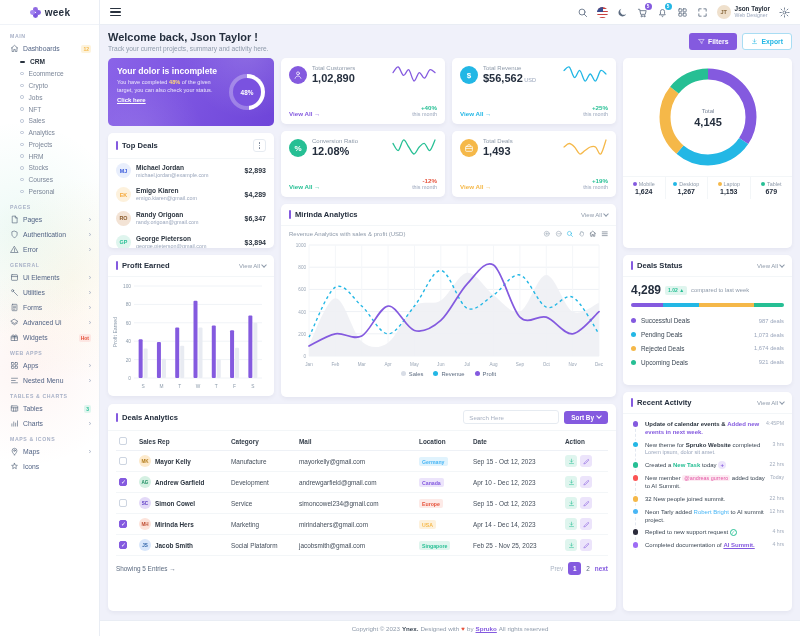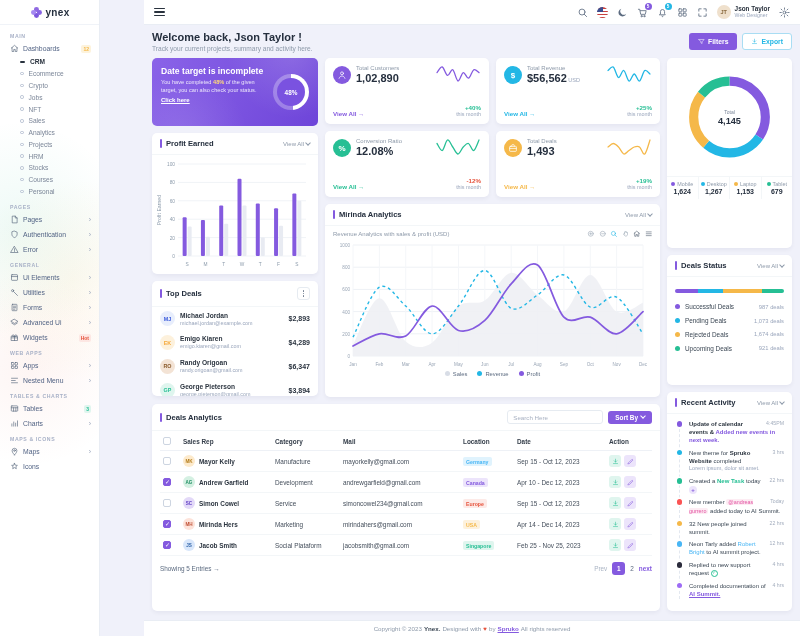--- a/index.html
+++ b/index.html
@@ -25,21 +25,21 @@
   .nav-badge.warning { background:#fdf3dc; color:#f5b849; }
   .nav-badge.danger  { background:#fde7e3; color:#e6533c; }
   .nav-badge.success { background:#dff5ee; color:#26bf94; }
   .nav-children { padding:0 0 2px 0; }
   .nav-child { display:flex; align-items:center; gap:5px; padding:2.4px 8px 2.4px 20px; color:#7b8698; font-size:6.6px; cursor:pointer; }
   .nav-child .bullet { width:3.5px; height:3.5px; border:1px solid #b6c0d2; border-radius:50%; }
   .nav-child.active { color:#29323e; font-weight:bold; }
   .nav-child.active .bullet { width:5px; height:1.5px; border:none; border-radius:1px; background:#29323e; }
 
   
-  #main { flex:1; display:flex; flex-direction:column; min-width:0;margin-left:44px; }
+  #main { flex:1; display:flex; flex-direction:column; min-width:0; }
   #topbar { height:25px; background:#fff; border-bottom:1px solid #e9edf4; display:flex; align-items:center; justify-content:space-between; padding:0 10px; }
   .hamburger { width:11px; cursor:pointer; }
   .hamburger i { display:block; height:1.6px; background:#29323e; margin:1.8px 0; border-radius:1px; }
   .topbar-right { display:flex; align-items:center; gap:9px; }
   .tb-icon { position:relative; color:#5c6b80; cursor:pointer; display:flex; align-items:center; }
   .tb-badge { position:absolute; top:-4px; right:-4px; min-width:7px; height:7px; border-radius:4px; color:#fff; font-size:4.6px; font-weight:bold; display:flex; align-items:center; justify-content:center; padding:0 1px; }
   .flag { width:11px; height:11px; border-radius:50%; overflow:hidden; position:relative;
     background:linear-gradient(to bottom,#c8413f 0 18%,#fff 18% 32%,#c8413f 32% 46%,#fff 46% 60%,#c8413f 60% 74%,#fff 74% 88%,#c8413f 88%); }
   .flag::after { content:""; position:absolute; left:0; top:0; width:55%; height:50%; background:#3c4d8f; }
   .user-chip { display:flex; align-items:center; gap:4px; cursor:pointer; }
@@ -195,21 +195,21 @@
 <aside id="sidebar">
   <div class="logo-row">
     <span class="logo-mark">
       <svg width="13" height="13" viewBox="0 0 24 24">
         <circle cx="12" cy="6.5" r="4.6" fill="#845adf" opacity=".9"></circle>
         <circle cx="12" cy="17.5" r="4.6" fill="#6e45d9" opacity=".9"></circle>
         <circle cx="6.5" cy="12" r="4.6" fill="#9b7bf0" opacity=".9"></circle>
         <circle cx="17.5" cy="12" r="4.6" fill="#7a52e0" opacity=".9"></circle>
       </svg>
     </span>
-    <span class="logo-text">ynex</span>
+    <span class="logo-text">week</span>
   </div>
   <nav id="sidebar-menu">
       <div class="nav-caption">MAIN</div>
       <div class="nav-item">
         <span>
           <svg width="9" height="9" viewBox="0 0 24 24" fill="none" stroke="#5c6b80" stroke-width="1.8" stroke-linecap="round" stroke-linejoin="round">
             <path d="M3.5 11L12 3.5 20.5 11"></path>
             <path d="M5.5 9.5V20H10v-5.5h4V20h4.5V9.5"></path>
           </svg>
         </span>
@@ -504,26 +504,74 @@
           <span>Export</span>
         </button>
       </div>
     </div>
 
     <div class="grid">
       <div class="main-col">
         <div class="top-grid">
           <div class="colA">
             <div class="banner">
-              <div class="banner-title">Date target is incomplete</div>
+              <div class="banner-title">Your dolor is incomplete</div>
               <div class="banner-body"><span>You have completed </span><b>48%</b><span> of the given target, you can also check your status.</span></div>
               <span class="banner-link">Click here</span>
               <div class="ring">
                 <div class="ring-inner">48%</div>
               </div>
+            </div>
+
+            <div class="card" style="height:115px">
+              <div class="card-header">
+                <span class="card-title">
+                    <span class="accent"></span>
+                    <span>Top Deals</span>
+                  </span>
+                <span class="opt-btn">
+                    <i></i>
+                    <i></i>
+                    <i></i>
+                  </span>
+              </div>
+              <div id="topdeals-list">
+                  <div class="deal-row">
+                    <span class="avatar" style="background: rgb(232, 238, 252); color: rgb(59, 91, 219);">MJ</span>
+                    <div class="deal-meta">
+                      <div class="deal-name">Michael Jordan</div>
+                      <div class="deal-mail">michael.jordan@example.com</div>
+                    </div>
+                    <span class="deal-amt">$2,893</span>
+                  </div>
+                  <div class="deal-row">
+                    <span class="avatar" style="background: rgb(253, 241, 220); color: rgb(245, 169, 59);">EK</span>
+                    <div class="deal-meta">
+                      <div class="deal-name">Emigo Kiaren</div>
+                      <div class="deal-mail">emigo.kiaren@gmail.com</div>
+                    </div>
+                    <span class="deal-amt">$4,289</span>
+                  </div>
+                  <div class="deal-row">
+                    <span class="avatar" style="background: rgb(243, 227, 213); color: rgb(138, 90, 43);">RO</span>
+                    <div class="deal-meta">
+                      <div class="deal-name">Randy Origoan</div>
+                      <div class="deal-mail">randy.origoan@gmail.com</div>
+                    </div>
+                    <span class="deal-amt">$6,347</span>
+                  </div>
+                  <div class="deal-row">
+                    <span class="avatar" style="background: rgb(223, 245, 238); color: rgb(38, 191, 148);">GP</span>
+                    <div class="deal-meta">
+                      <div class="deal-name">George Pieterson</div>
+                      <div class="deal-mail">george.pieterson@gmail.com</div>
+                    </div>
+                    <span class="deal-amt">$3,894</span>
+                  </div>
+                </div>
             </div>
 
             <div class="card" style="height:141px">
               <div class="card-header">
                 <span class="card-title">
                     <span class="accent"></span>
                     <span>Profit Earned</span>
                   </span>
                 <span class="view-all">
                     <span>View All</span>
@@ -560,68 +608,20 @@
                     <rect x="101.78571428571428" y="45.56" width="4" height="52.44" rx="1" fill="#845adf"></rect>
                     <rect x="106.78571428571428" y="79.6" width="4" height="18.400000000000002" rx="1" fill="#e8ebf2"></rect>
                     <text x="106.28571428571428" y="108" font-size="4.8" fill="#8c9bab" text-anchor="middle">T</text>
                     <rect x="120.07142857142856" y="50.16" width="4" height="47.84" rx="1" fill="#845adf"></rect>
                     <rect x="125.07142857142856" y="67.64" width="4" height="30.360000000000003" rx="1" fill="#e8ebf2"></rect>
                     <text x="124.57142857142856" y="108" font-size="4.8" fill="#8c9bab" text-anchor="middle">F</text>
                     <rect x="138.35714285714286" y="35.44" width="4" height="62.56" rx="1" fill="#845adf"></rect>
                     <rect x="143.35714285714286" y="42.800000000000004" width="4" height="55.199999999999996" rx="1" fill="#e8ebf2"></rect>
                     <text x="142.85714285714286" y="108" font-size="4.8" fill="#8c9bab" text-anchor="middle">S</text>
                   </svg>
-                </div>
-            </div>
-
-            <div class="card" style="height:115px">
-              <div class="card-header">
-                <span class="card-title">
-                    <span class="accent"></span>
-                    <span>Top Deals</span>
-                  </span>
-                <span class="opt-btn">
-                    <i></i>
-                    <i></i>
-                    <i></i>
-                  </span>
-              </div>
-              <div id="topdeals-list">
-                  <div class="deal-row">
-                    <span class="avatar" style="background: rgb(232, 238, 252); color: rgb(59, 91, 219);">MJ</span>
-                    <div class="deal-meta">
-                      <div class="deal-name">Michael Jordan</div>
-                      <div class="deal-mail">michael.jordan@example.com</div>
-                    </div>
-                    <span class="deal-amt">$2,893</span>
-                  </div>
-                  <div class="deal-row">
-                    <span class="avatar" style="background: rgb(253, 241, 220); color: rgb(245, 169, 59);">EK</span>
-                    <div class="deal-meta">
-                      <div class="deal-name">Emigo Kiaren</div>
-                      <div class="deal-mail">emigo.kiaren@gmail.com</div>
-                    </div>
-                    <span class="deal-amt">$4,289</span>
-                  </div>
-                  <div class="deal-row">
-                    <span class="avatar" style="background: rgb(243, 227, 213); color: rgb(138, 90, 43);">RO</span>
-                    <div class="deal-meta">
-                      <div class="deal-name">Randy Origoan</div>
-                      <div class="deal-mail">randy.origoan@gmail.com</div>
-                    </div>
-                    <span class="deal-amt">$6,347</span>
-                  </div>
-                  <div class="deal-row">
-                    <span class="avatar" style="background: rgb(223, 245, 238); color: rgb(38, 191, 148);">GP</span>
-                    <div class="deal-meta">
-                      <div class="deal-name">George Pieterson</div>
-                      <div class="deal-mail">george.pieterson@gmail.com</div>
-                    </div>
-                    <span class="deal-amt">$3,894</span>
-                  </div>
                 </div>
             </div>
           </div>
 
           <div class="colBC">
             <div class="stat-row" id="stat-row-1">
                 <div class="card stat-card">
                   <div class="stat-left">
                     <div class="stat-ico-row">
                       <span class="stat-ico" style="background: rgb(132, 90, 223);">
@@ -1050,20 +1050,25 @@
             <span class="card-title">
                 <span class="accent"></span>
                 <span>Deals Status</span>
               </span>
             <span class="view-all">
                 <span>View All</span>
                 <span class="chev"></span>
               </span>
           </div>
           <div class="ds-body">
+            <div class="ds-valrow">
+              <span class="ds-value">4,289</span>
+              <span class="ds-badge">1.02 ▲</span>
+              <span class="ds-compare">compared to last week</span>
+            </div>
             <div class="ds-bar" id="status-bar">
                 <div style="background: rgb(132, 90, 223); width: 21.203%;"></div>
                 <div style="background: rgb(35, 183, 229); width: 23.0505%;"></div>
                 <div style="background: rgb(245, 184, 73); width: 35.9613%;"></div>
                 <div style="background: rgb(38, 191, 148); width: 19.7852%;"></div>
               </div>
             <div id="status-list">
                 <div class="ds-row">
                   <span class="ds-dot" style="background: rgb(132, 90, 223);"></span>
                   <span class="ds-label">Successful Deals</span>

